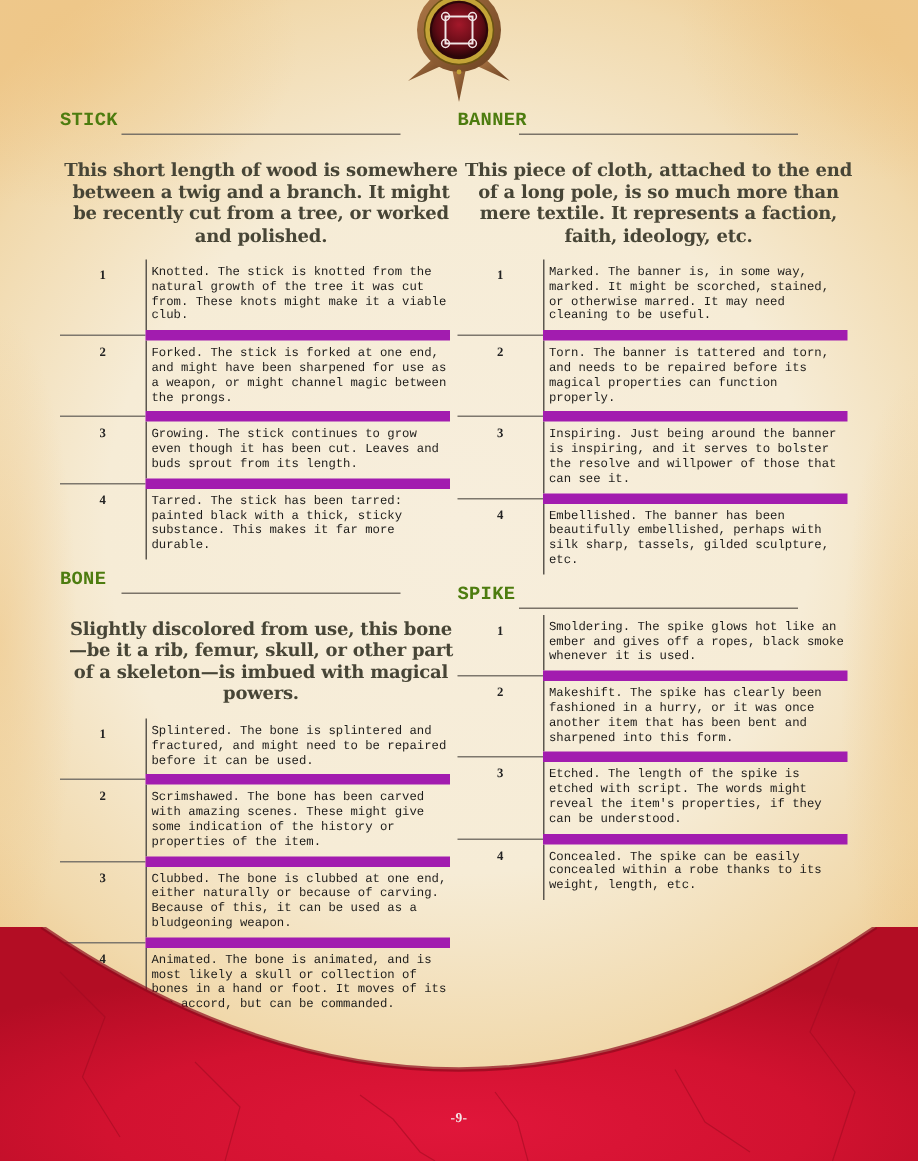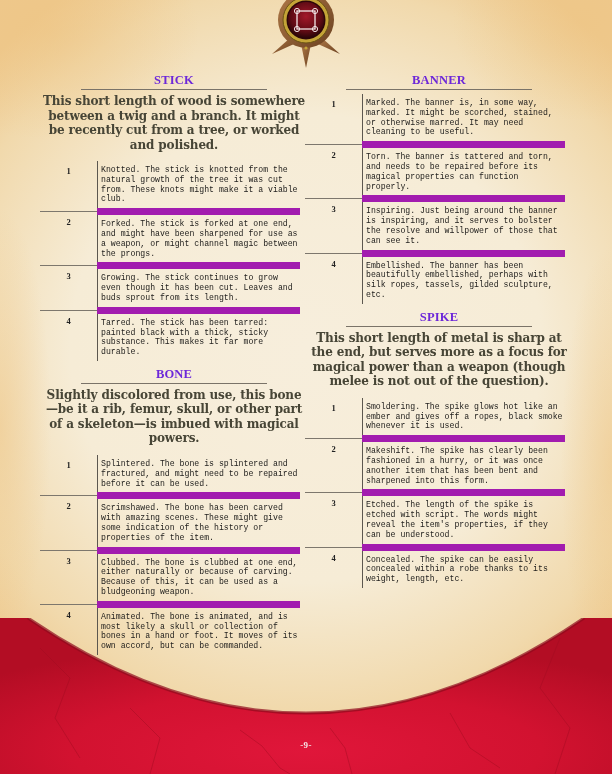--- a/index.html
+++ b/index.html
@@ -32,28 +32,28 @@
     font-family: "Liberation Serif", serif;
   }
 
   
   .col { position: absolute; top: 73px; width: 268px; }
   .col.left { left: 40px; }
   .col.right { left: 305px; }
 
   .section { margin-bottom: 6px; }
   .sec-title {
-    text-align: center; font-weight: bold; color: #6d28d9;
+    font-weight: bold; color: #4d7c0f;
     font-size: 12.5px; letter-spacing: 0.2px; line-height: 15px;
-    font-family: Liberation Serif, serif;
+    font-family: Liberation Mono, monospace;
   }
   .sec-rule { height: 1px; background: #7a7368; width: 186px; margin: 1px auto 4px auto; }
   .sec-desc {
     text-align: center; font-weight: bold; color: #474536;
-    font-size: 12px; line-height: 14.5px; margin: 4px 2px 9px 2px;
+    font-size: 12px; line-height: 14.5px; margin: 16px 2px 9px 2px;
     font-family: "DejaVu Serif", serif;
     letter-spacing: -0.15px;
   }
 
   table.rolls { width: 260px; margin-left: 0; border-collapse: collapse; }
   table.rolls td { vertical-align: top; padding: 0; }
   table.rolls td.num {
     width: 57px; text-align: center; font-size: 8.5px; font-weight: bold; color: #222;
     padding-top: 5px; border-right: 1px solid #5c574f;
     font-family: "Liberation Serif", serif;
@@ -155,46 +155,46 @@
         </tr>
       </tbody>
         </table>
     </div>
   </div>
 
   <div class="col right">
     <div class="section">
       <div class="sec-title">BANNER</div>
       <div class="sec-rule"></div>
+      <div class="sec-desc">This piece of cloth, attached to the end of a long pole, is so much more than mere textile. It represents a faction, faith, ideology, etc.</div>
       <table class="rolls">
         <tbody>
             <tr>
           <td class="num">1</td>
           <td class="txt">Marked. The banner is, in some way, marked. It might be scorched, stained, or otherwise marred. It may need cleaning to be useful.</td>
         </tr>
         <tr>
           <td class="num">2</td>
           <td class="txt">Torn. The banner is tattered and torn, and needs to be repaired before its magical properties can function properly.</td>
         </tr>
         <tr>
           <td class="num">3</td>
           <td class="txt">Inspiring. Just being around the banner is inspiring, and it serves to bolster the resolve and willpower of those that can see it.</td>
         </tr>
         <tr>
           <td class="num">4</td>
-          <td class="txt">Embellished. The banner has been beautifully embellished, perhaps with silk ropes, tassels, gilded sculpture, etc.</td>
+          <td class="txt">Embellished. The banner has been beautifully embellished, perhaps with silk sharp, tassels, gilded sculpture, etc.</td>
         </tr>
       </tbody>
         </table>
     </div>
 
     <div class="section">
       <div class="sec-title">SPIKE</div>
       <div class="sec-rule"></div>
-      <div class="sec-desc">This short length of metal is sharp at the end, but serves more as a focus for magical power than a weapon (though melee is not out of the question).</div>
       <table class="rolls">
         <tbody>
             <tr>
           <td class="num">1</td>
           <td class="txt">Smoldering. The spike glows hot like an ember and gives off a ropes, black smoke whenever it is used.</td>
         </tr>
         <tr>
           <td class="num">2</td>
           <td class="txt">Makeshift. The spike has clearly been fashioned in a hurry, or it was once another item that has been bent and sharpened into this form.</td>
         </tr>

